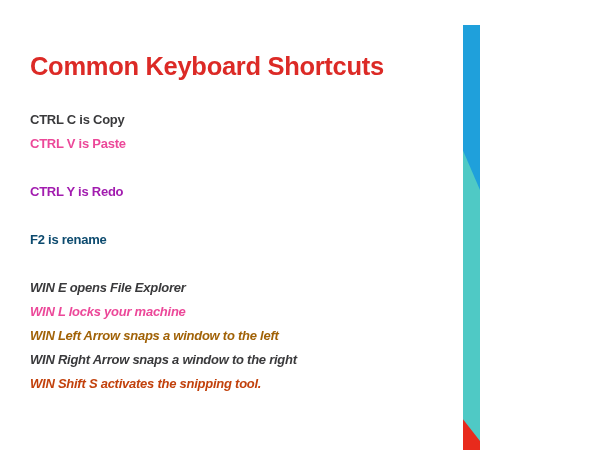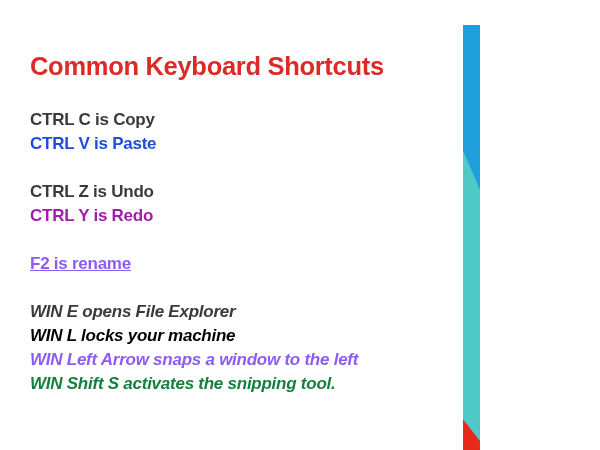--- a/index.html
+++ b/index.html
@@ -47,21 +47,21 @@
   .shortcut-group {
     margin: 0 0 24px 0;
     padding: 0;
   }
   .shortcut-group:last-child {
     margin-bottom: 0;
     font-style: italic;
   }
 
   .shortcut-line {
-    font-size: 17px;
+    font-size: 13px;
     font-weight: bold;
     color: #3A3A3C;
     letter-spacing: -0.25px;
     line-height: 24px;
     white-space: nowrap;
   }
 
   
   #accent-bar {
     position: absolute;
@@ -100,37 +100,37 @@
 <body>
 
 <div id="slide" style="background: rgb(255, 255, 255);">
 
   <div id="slide-title" style="color: rgb(220, 42, 38);">Common Keyboard Shortcuts</div>
 
   <div id="shortcut-body">
 
     <div class="shortcut-group">
       <div class="shortcut-line" style="color: rgb(58, 58, 60);">CTRL C is Copy</div>
-      <div class="shortcut-line" style="color: #1d4ed8;">CTRL V is Paste</div>
+      <div class="shortcut-line" style="color: #ec4899;">CTRL V is Paste</div>
     </div>
 
     <div class="shortcut-group">
-      <div class="shortcut-line" style="color: rgb(58, 58, 60);">CTRL Z is Undo</div>
       <div class="shortcut-line" style="color: #a21caf;">CTRL Y is Redo</div>
     </div>
 
     <div class="shortcut-group">
-      <div class="shortcut-line" style="color: #8b5cf6; text-decoration: underline;">F2 is rename</div>
+      <div class="shortcut-line" style="color: #0c4a6e;">F2 is rename</div>
     </div>
 
     <div class="shortcut-group">
       <div class="shortcut-line" style="color: rgb(58, 58, 60);">WIN E opens File Explorer</div>
-      <div class="shortcut-line" style="color: #000000;">WIN L locks your machine</div>
-      <div class="shortcut-line" style="color: #8b5cf6;">WIN Left Arrow snaps a window to the left</div>
-      <div class="shortcut-line" style="color: #15803d;">WIN Shift S activates the snipping tool.</div>
+      <div class="shortcut-line" style="color: #ec4899;">WIN L locks your machine</div>
+      <div class="shortcut-line" style="color: #a16207;">WIN Left Arrow snaps a window to the left</div>
+      <div class="shortcut-line" style="color: rgb(58, 58, 60);">WIN Right Arrow snaps a window to the right</div>
+      <div class="shortcut-line" style="color: #c2410c;">WIN Shift S activates the snipping tool.</div>
     </div>
 
   </div>
 
   <div id="accent-bar">
     <div class="accent-seg" id="accent-teal" style="background: rgb(79, 201, 197);"></div>
     <div class="accent-seg" id="accent-blue" style="background: rgb(31, 160, 219);"></div>
     <div class="accent-seg" id="accent-red" style="background: rgb(232, 42, 28);"></div>
   </div>
 

